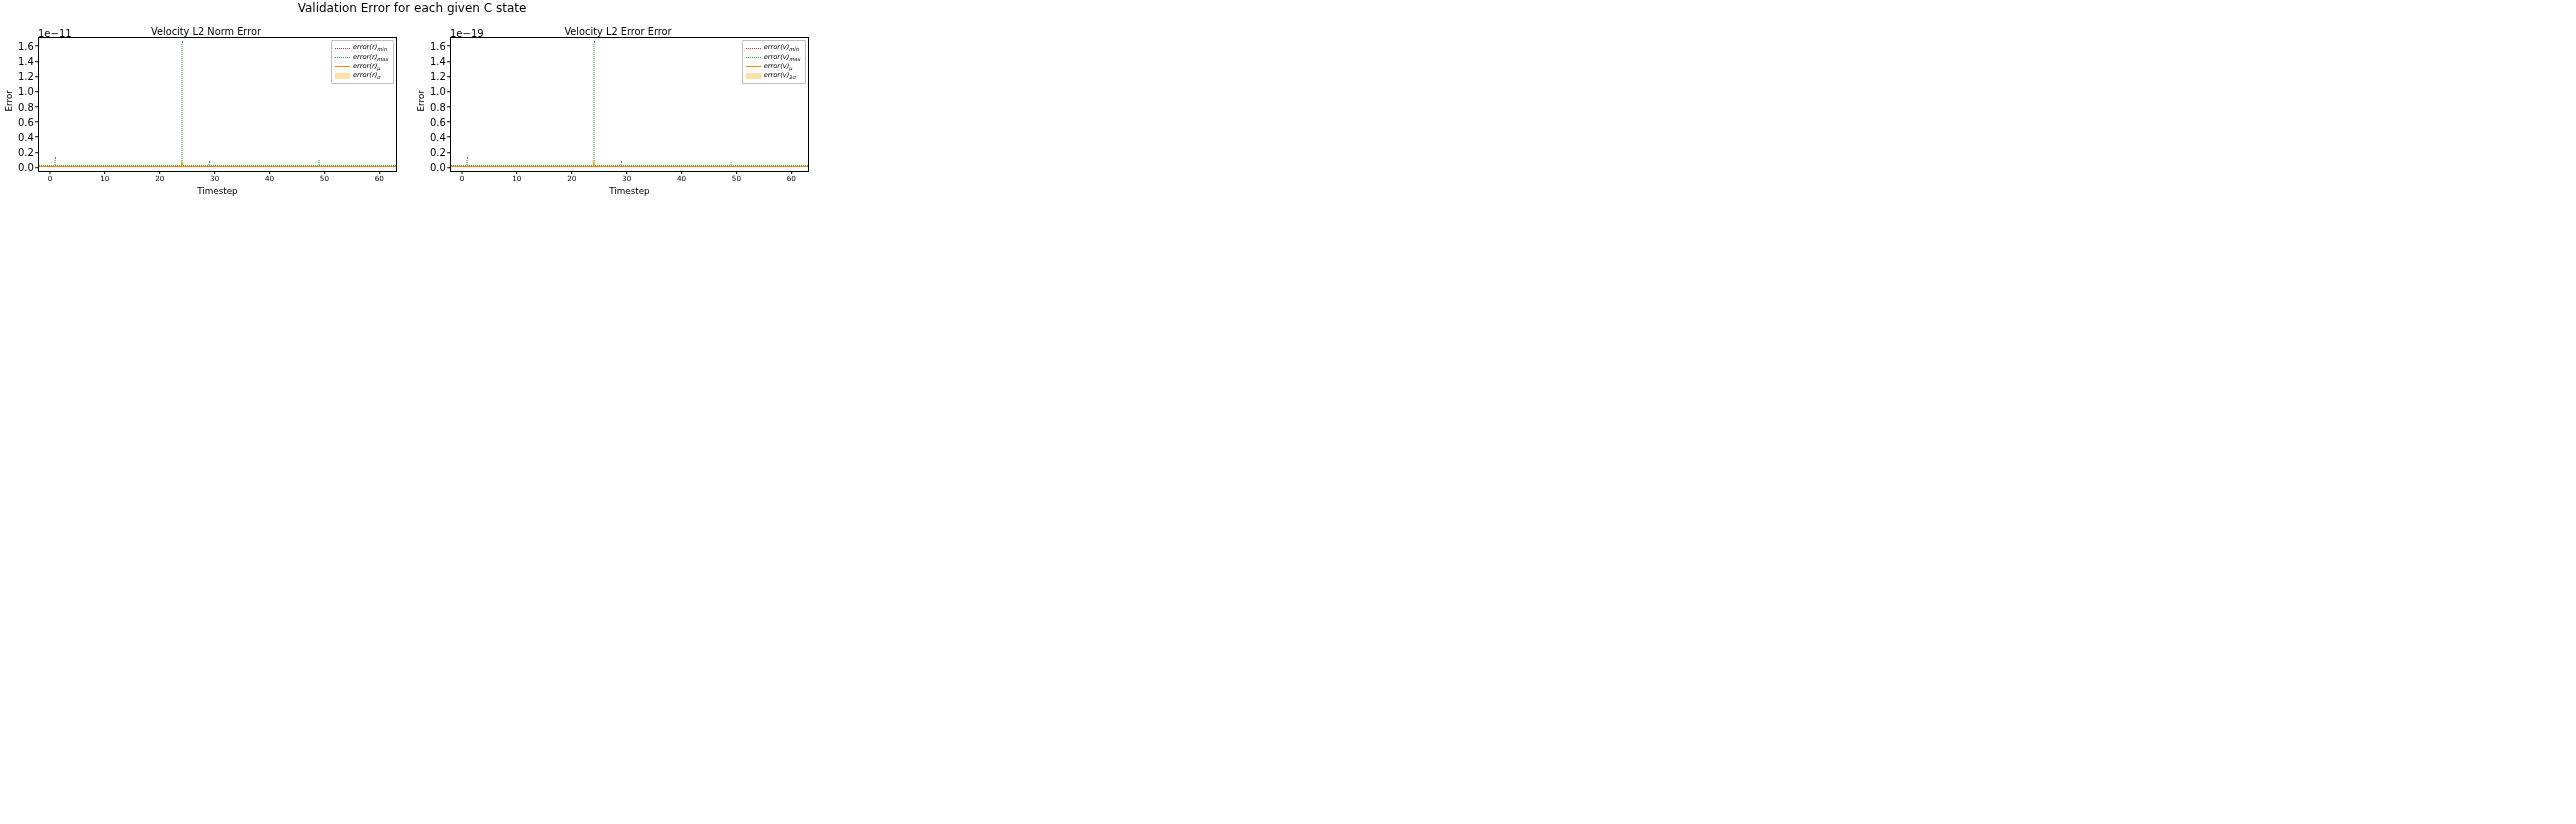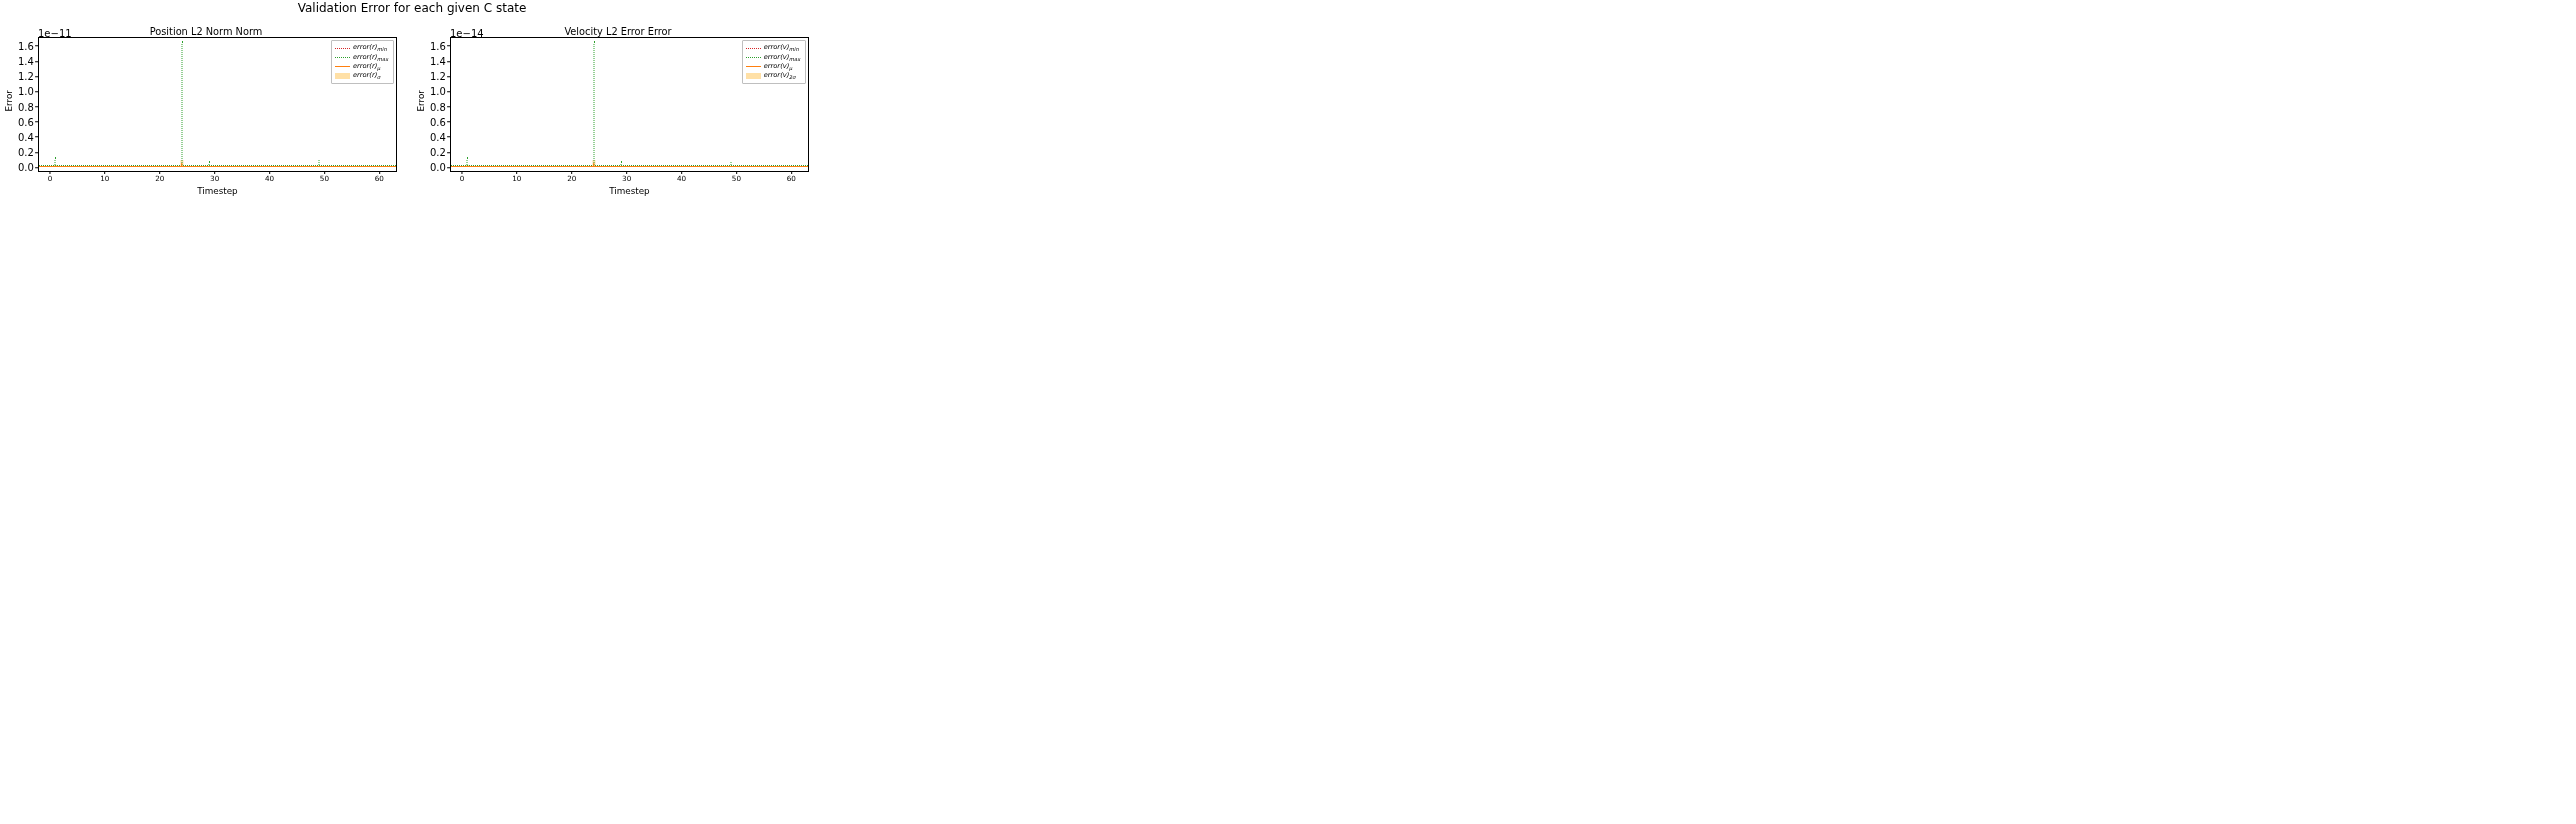--- a/index.html
+++ b/index.html
@@ -201,21 +201,21 @@
 
 <div class="figure">
   <div class="suptitle">Validation Error for each given C state</div>
   <div class="panels">
 
     <div class="panel">
       <div class="ylabel">
           <span>Error</span>
         </div>
       <div class="offset-text">1e−11</div>
-      <div class="panel-title">Position L2 Norm Norm</div>
+      <div class="panel-title">Velocity L2 Norm Error</div>
       <div class="axes">
         <div class="plot-area">
             <div class="xtick" style="left: 3.07692%;">0</div>
             <div class="xtick" style="left: 18.4615%;">10</div>
             <div class="xtick" style="left: 33.8462%;">20</div>
             <div class="xtick" style="left: 49.2308%;">30</div>
             <div class="xtick" style="left: 64.6154%;">40</div>
             <div class="xtick" style="left: 80%;">50</div>
             <div class="xtick" style="left: 95.3846%;">60</div>
             <div class="ytick" style="bottom: 2.85714%;">0.0</div>
@@ -269,21 +269,21 @@
             </div>
           </div>
       </div>
       <div class="xlabel">Timestep</div>
     </div>
 
     <div class="panel">
       <div class="ylabel">
           <span>Error</span>
         </div>
-      <div class="offset-text">1e−14</div>
+      <div class="offset-text">1e−19</div>
       <div class="panel-title">Velocity L2 Error Error</div>
       <div class="axes">
         <div class="plot-area">
             <div class="xtick" style="left: 3.07692%;">0</div>
             <div class="xtick" style="left: 18.4615%;">10</div>
             <div class="xtick" style="left: 33.8462%;">20</div>
             <div class="xtick" style="left: 49.2308%;">30</div>
             <div class="xtick" style="left: 64.6154%;">40</div>
             <div class="xtick" style="left: 80%;">50</div>
             <div class="xtick" style="left: 95.3846%;">60</div>

